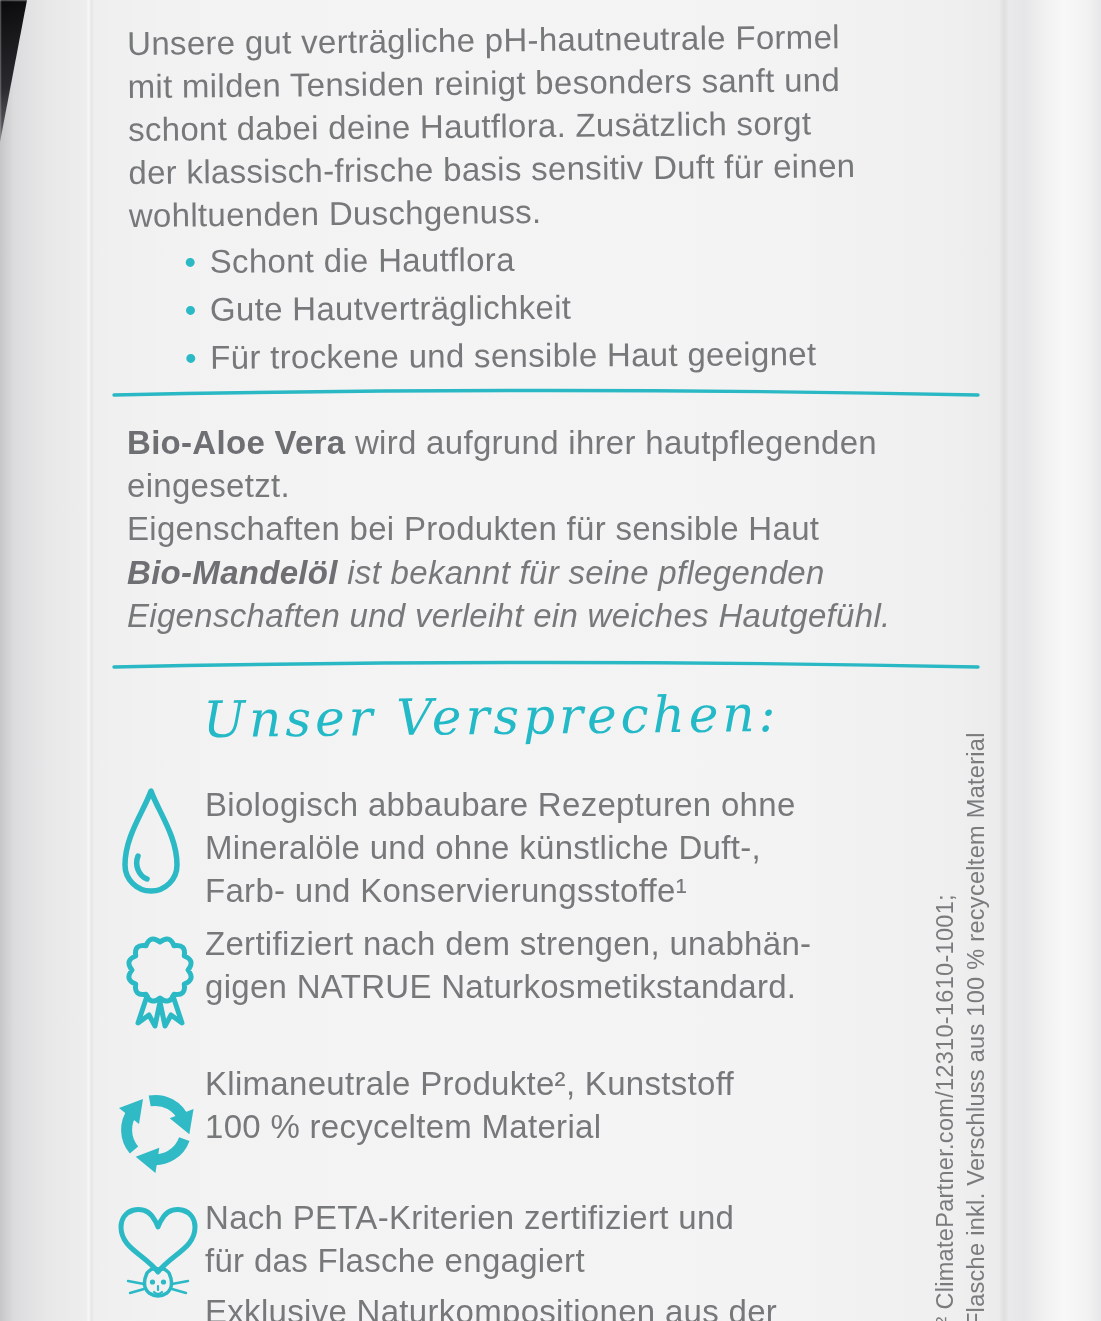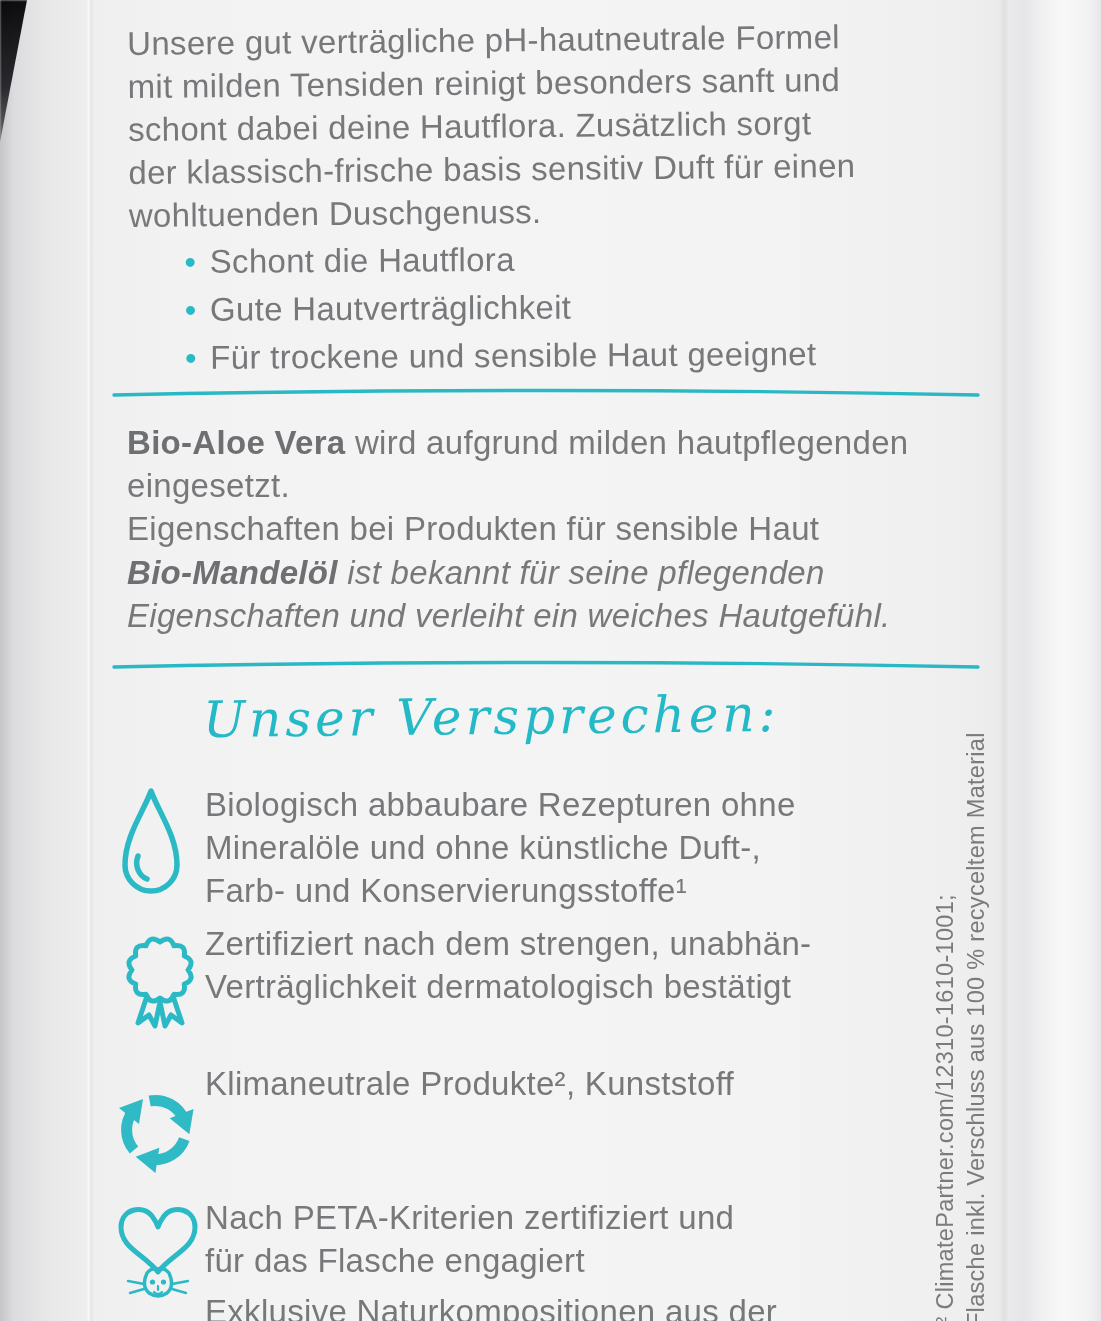--- a/index.html
+++ b/index.html
@@ -88,21 +88,21 @@
     <span class="dot"></span>
     <span>Für trockene und sensible Haut geeignet</span>
   </li>
 </ul>
 
 <svg class="divider d1" width="868" height="14">
   <path d="M2,11 Q434,2 866,11" fill="none" stroke="#29b8c4" stroke-width="3.4" stroke-linecap="round"></path>
 </svg>
 
 <div class="par aloe">
-  <div><span class="b">Bio-Aloe Vera</span><span> wird aufgrund milden hautpflegenden</span></div>
+  <div><span class="b">Bio-Aloe Vera</span><span> wird aufgrund ihrer hautpflegenden</span></div>
   <div>eingesetzt.</div>
   <div>Eigenschaften bei Produkten für sensible Haut</div>
 </div>
 
 <div class="par mandel">
   <div><span class="b">Bio-Mandelöl</span><span> ist bekannt für seine pflegenden</span></div>
   <div>Eigenschaften und verleiht ein weiches Hautgefühl.</div>
 </div>
 
 <svg class="divider d2" width="868" height="14">
@@ -124,38 +124,39 @@
 </div>
 
 <div class="row r2">
   <svg class="ic ic-seal" width="100" height="118" viewBox="0 0 100 118">
     <path d="M78,42 Q85.7,51.6 74.25,56 Q76.2,68.2 64,66.25 Q59.6,77.7 50,70 Q40.4,77.7 36,66.25 Q23.8,68.2 25.75,56 Q14.3,51.6 22,42 Q14.3,32.4 25.75,28 Q23.8,15.8 36,17.75 Q40.4,6.3 50,14 Q59.6,6.3 64,17.75 Q76.2,15.8 74.25,28 Q85.7,32.4 78,42 Z" fill="none" stroke="#2bb9c5" stroke-width="5" stroke-linejoin="round"></path>
     <path d="M37,68 L28,95 L39,87 L45,98 L50,74" fill="none" stroke="#2bb9c5" stroke-width="5" stroke-linejoin="round" stroke-linecap="round"></path>
     <path d="M63,68 L72,95 L61,87 L55,98 L50,74" fill="none" stroke="#2bb9c5" stroke-width="5" stroke-linejoin="round" stroke-linecap="round"></path>
   </svg>
   <div class="txt">
     <div>Zertifiziert nach dem strengen, unabhän-</div>
-    <div>Verträglichkeit dermatologisch bestätigt</div>
+    <div>gigen NATRUE Naturkosmetikstandard.</div>
   </div>
 </div>
 
 <div class="row r3">
   <svg class="ic ic-recycle" width="100" height="112" viewBox="0 0 100 112">
     <defs>
       <g id="arw">
         <path d="M28,76 A31,31 0 0 1 27,37" fill="none" stroke="#2fbac5" stroke-width="11"></path>
         <polygon points="37,25 33,50 13,34" fill="#2fbac5"></polygon>
       </g>
     </defs>
     <use href="#arw"></use>
     <use href="#arw" transform="rotate(120 50 56)"></use>
     <use href="#arw" transform="rotate(240 50 56)"></use>
   </svg>
   <div class="txt">
     <div>Klimaneutrale Produkte², Kunststoff</div>
+    <div>100 % recyceltem Material</div>
   </div>
 </div>
 
 <div class="row r4">
   <svg class="ic ic-heart" width="100" height="110" viewBox="0 0 100 110">
     <path d="M50,76 C36,58 13,52 13,31 C13,13 35,8 44,20 C47,24 49,28 50,31 C51,28 53,24 56,20 C65,8 87,13 87,31 C87,52 64,58 50,76 Z" fill="none" stroke="#2bb9c5" stroke-width="5" stroke-linejoin="round"></path>
     <path d="M39,77 Q33,90 41,97 Q50,103 59,97 Q67,90 61,77 Q56,71 50,73 Q44,71 39,77 Z" fill="none" stroke="#2bb9c5" stroke-width="3.5" stroke-linejoin="round"></path>
     <circle cx="44.5" cy="86" r="2.6" fill="#2bb9c5"></circle>
     <circle cx="55.5" cy="86" r="2.6" fill="#2bb9c5"></circle>
     <path d="M50,90 v4 M46,96 q4,4 8,0" fill="none" stroke="#2bb9c5" stroke-width="2.2" stroke-linecap="round"></path>

